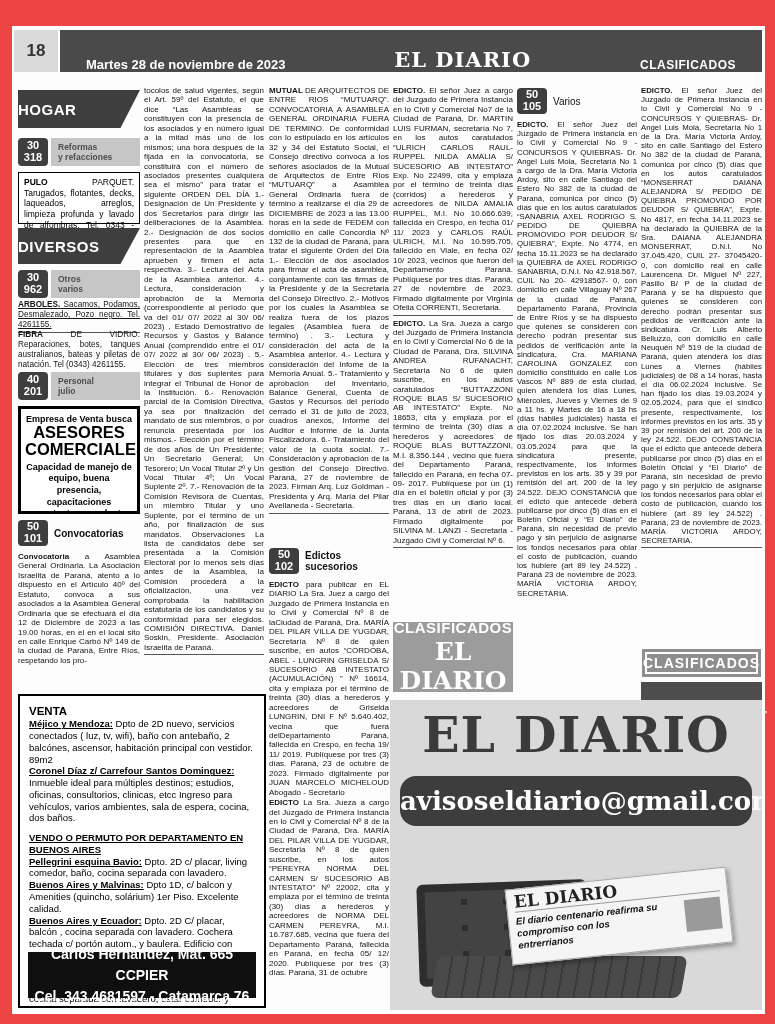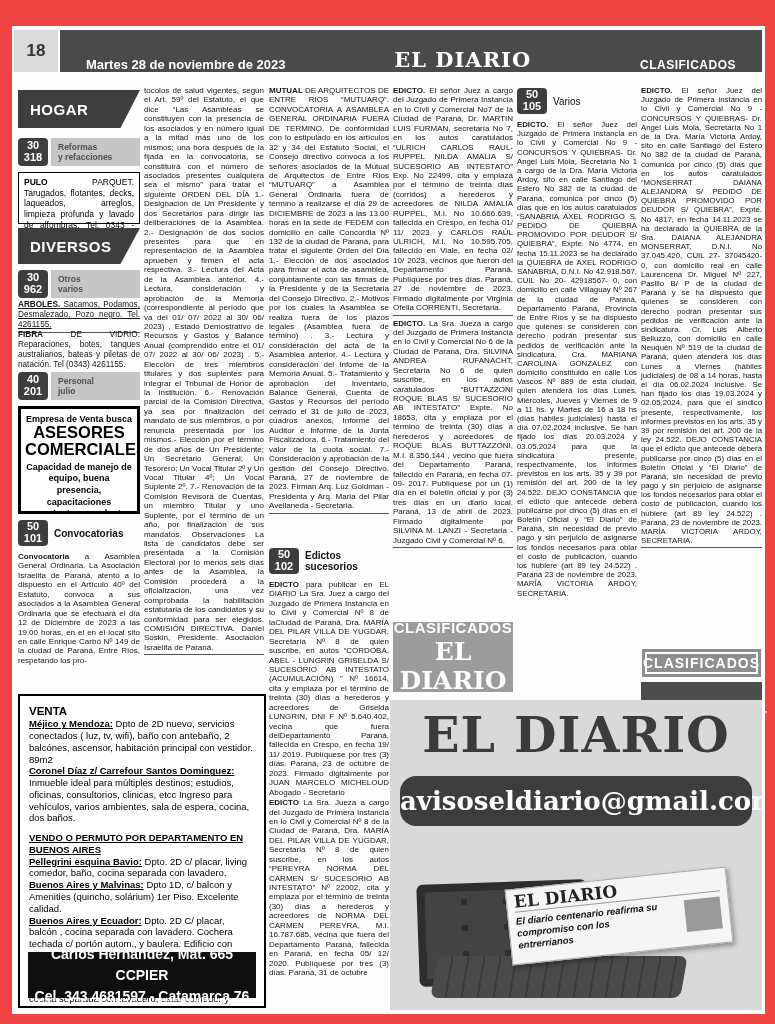--- a/index.html
+++ b/index.html
@@ -13,21 +13,21 @@
   .pageno { background:#dadada; color:#333; font-weight:bold; font-size:17px;
             display:flex; align-items:center; justify-content:center; }
   .headbar { background:#4a4a4a; color:#fff; display:flex; align-items:center;
              justify-content:space-between; padding:0 26px; }
   .head-date { font-weight:bold; font-size:13px; }
   .head-masthead { font-family:"DejaVu Serif", serif; font-weight:bold; font-size:21px; letter-spacing:1px; }
   .head-section { font-weight:bold; font-size:12px; letter-spacing:0.5px; }
 
   
   .banner { background:#3e3e3e; color:#fff; font-weight:bold; font-size:15px; letter-spacing:0.5px;
-            display:flex; align-items:center; padding-left:12px;
+            display:flex; align-items:center; 
             clip-path:polygon(0 0,100% 0,84% 100%,0 100%); }
   .cat { display:flex; align-items:stretch; }
   .cat-badge { width:30px; background:#3e3e3e; color:#fff; border-radius:4px; font-weight:bold;
                font-size:11px; line-height:1.05; display:flex; flex-direction:column;
                align-items:center; justify-content:center; flex:0 0 30px; }
   .cat-label-bar { flex:1; background:#c6c6c6; color:#4f4f4f; font-weight:bold; font-size:8.5px;
                    line-height:1.2; display:flex; flex-direction:column; justify-content:center;
                    padding-left:7px; margin-left:3px; }
   .cat-label-plain { flex:1; display:flex; align-items:center; font-weight:bold; font-size:10px;
                      color:#111; padding-left:6px; }

